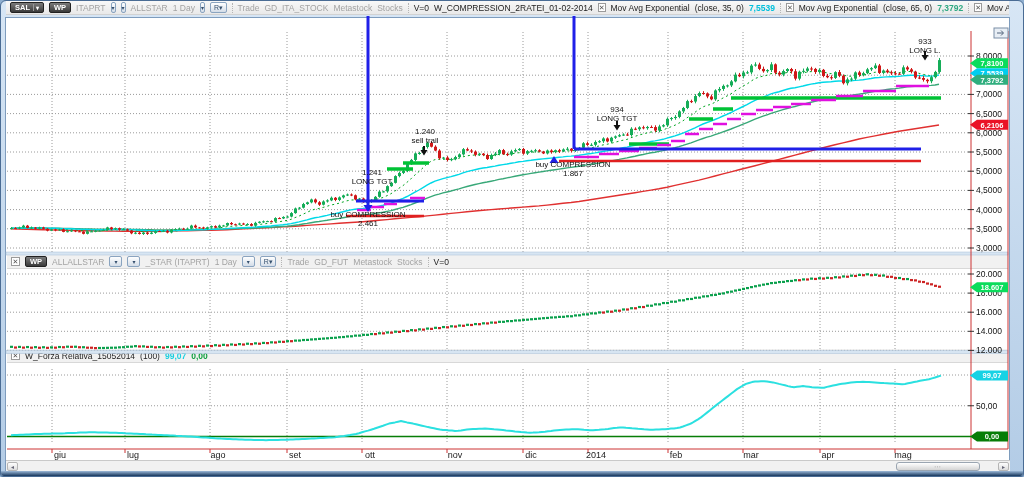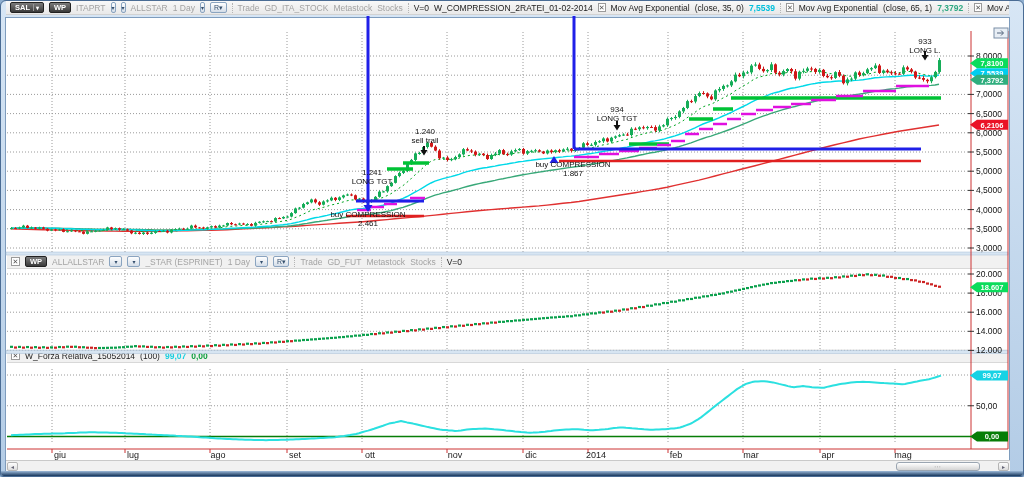--- a/index.html
+++ b/index.html
@@ -58,33 +58,33 @@
       <span class="tsep"></span>
       <span class="tblack">V=0</span>
       <span class="tblack">W_COMPRESSION_2RATEI_01-02-2014</span>
       <span class="tcheck">✕</span>
       <span class="tblack">Mov Avg Exponential</span>
       <span class="tblack">(close, 35, 0)</span>
       <span class="tval" style="color: rgb(0, 192, 221);">7,5539</span>
       <span class="tsep"></span>
       <span class="tcheck">✕</span>
       <span class="tblack">Mov Avg Exponential</span>
-      <span class="tblack">(close, 65, 1)</span>
+      <span class="tblack">(close, 65, 0)</span>
       <span class="tval" style="color: rgb(47, 168, 130);">7,3792</span>
       <span class="tsep"></span>
       <span class="tcheck">✕</span>
       <span class="tblack">Mov Avg Exponential</span>
     </div>
   <div class="phdr" id="hdr2">
       <span class="tcheck">✕</span>
       <span class="tbtn">WP</span>
       <span class="tgray">ALLALLSTAR</span>
       <span class="tcombo">▾</span>
       <span class="tcombo">▾</span>
-      <span class="tgray">_STAR (ESPRINET)</span>
+      <span class="tgray">_STAR (ITAPRT)</span>
       <span class="tgray">1 Day</span>
       <span class="tcombo">▾</span>
       <span class="tcombo wide">R▾</span>
       <span class="tsep"></span>
       <span class="tgray">Trade</span>
       <span class="tgray">GD_FUT</span>
       <span class="tgray">Metastock</span>
       <span class="tgray">Stocks</span>
       <span class="tsep"></span>
       <span class="tblack">V=0</span>

